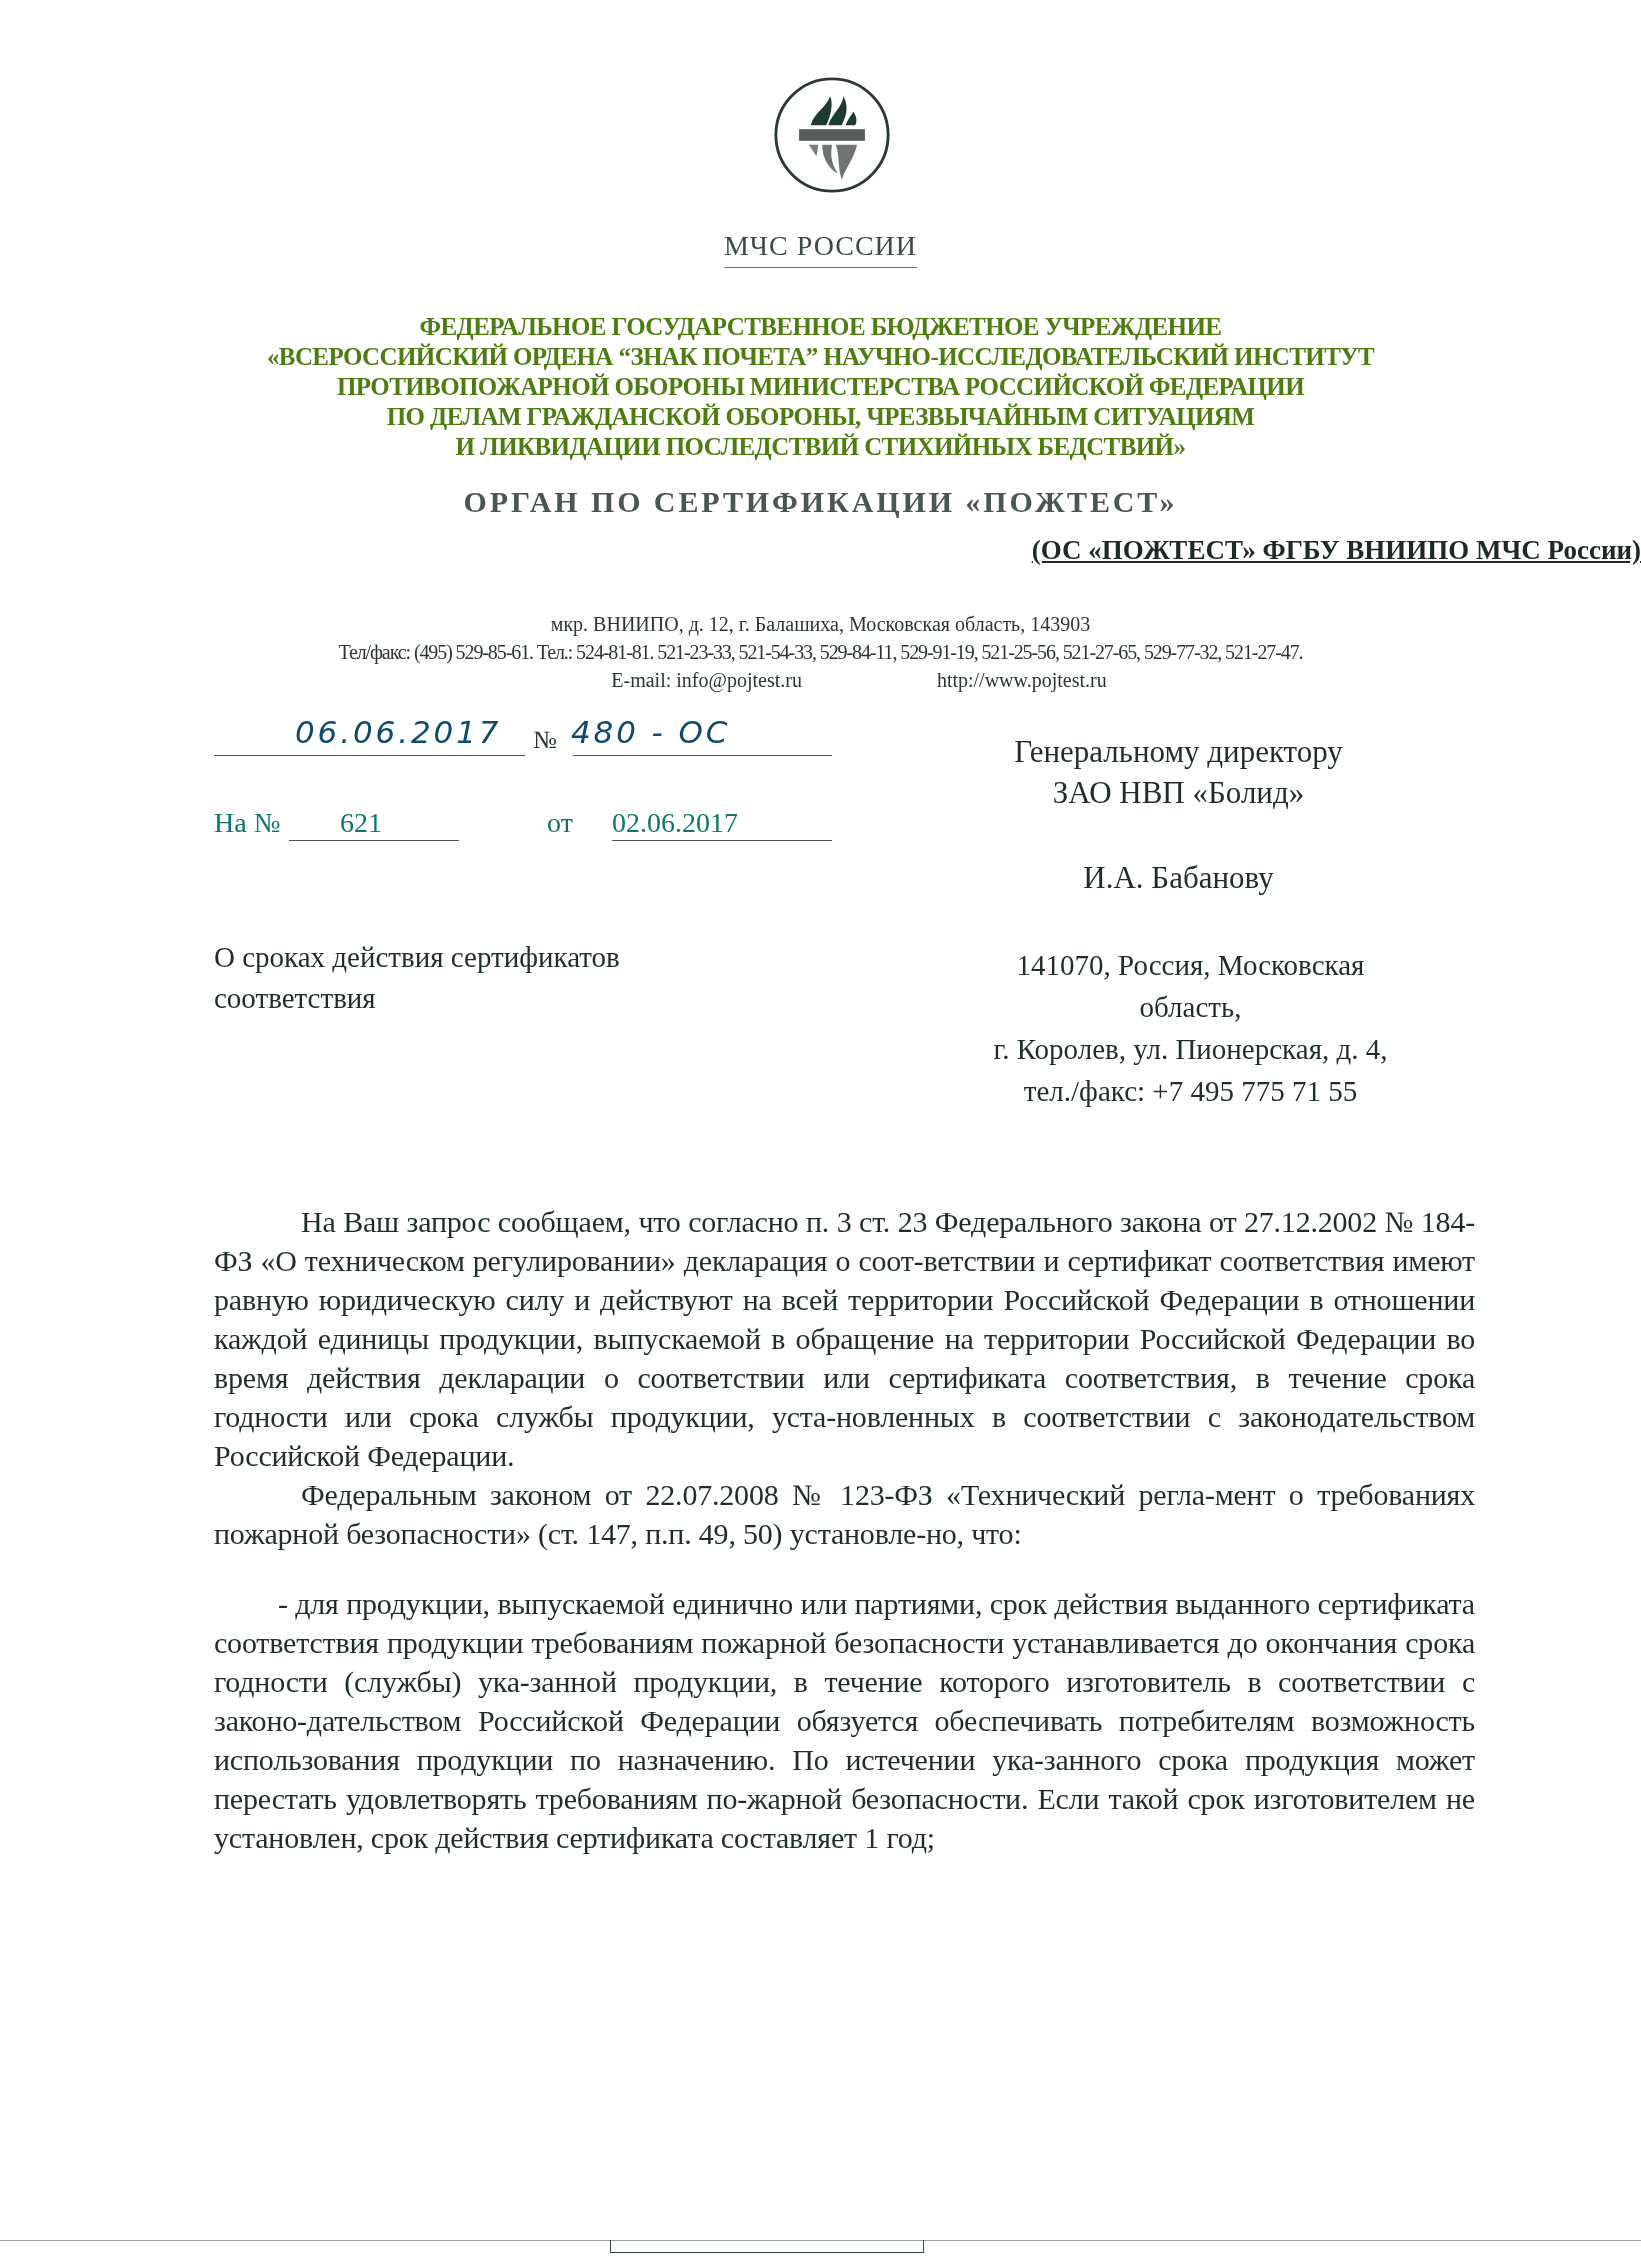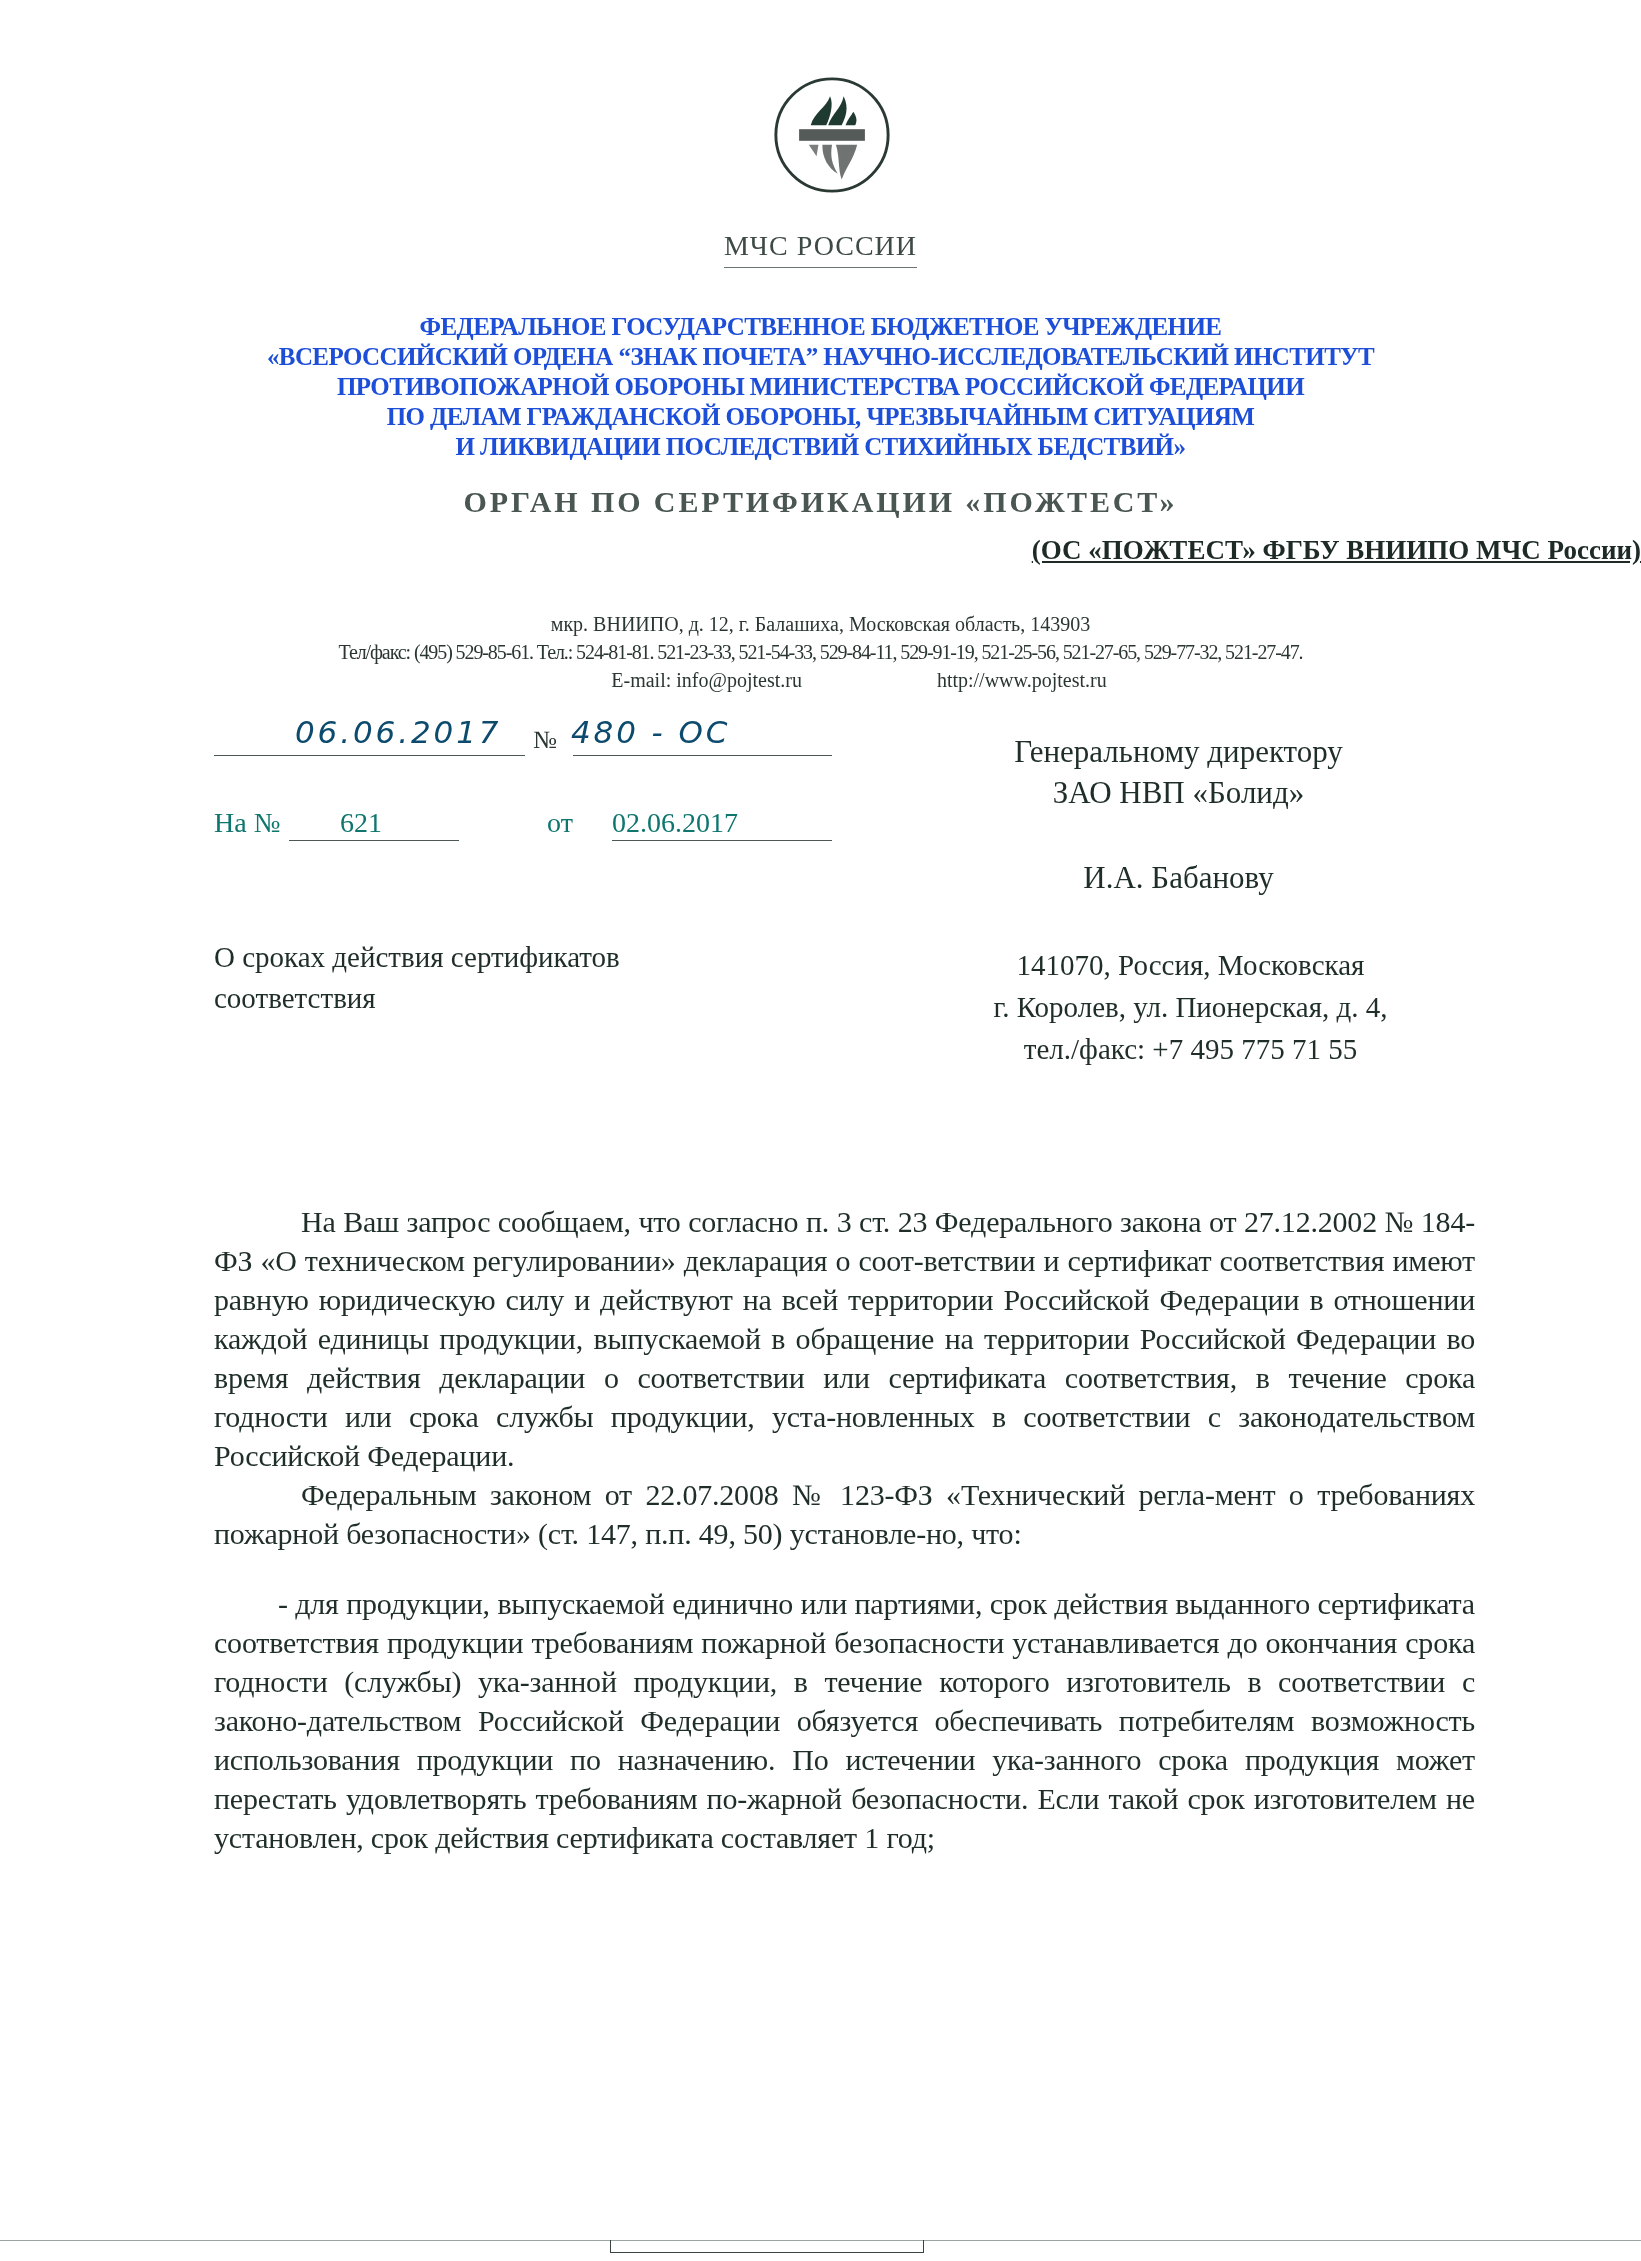--- a/index.html
+++ b/index.html
@@ -8,21 +8,21 @@
     .page { position: absolute; left: 0; top: 0; width: 1641px; height: 2261px; }
 
     
     .logo { position: absolute; left: 772px; top: 75px; width: 120px; height: 120px; }
     .agency { position: absolute; left: 0; width: 1641px; top: 230px; text-align: center;
               font-size: 28px; letter-spacing: 1px; color: #3d4a45; }
     .agency span { border-bottom: 1.9px solid #6b7572; padding-bottom: 6px; }
 
     
     .inst { position: absolute; left: 0; width: 1641px; top: 312px; text-align: center;
-            font-weight: bold; font-size: 25px; line-height: 30px; color: #1d4ed8;
+            font-weight: bold; font-size: 25px; line-height: 30px; color: #4d7c0f;
             letter-spacing: -0.6px; }
     .inst div { white-space: nowrap; }
     .organ { position: absolute; left: 0; width: 1641px; top: 485px; text-align: center;
              font-weight: bold; font-size: 30px; letter-spacing: 2.9px; color: #4a5652; }
     .organ-short { position: absolute; left: 0; width: 1641px; top: 535px; text-align: right;
                    font-weight: bold; font-size: 27px; color: #1d2a25; text-decoration: underline; }
 
     
     .contacts { position: absolute; left: 0; width: 1641px; top: 610px; text-align: center;
                 font-size: 20px; line-height: 28px; color: #2a3631; }
@@ -121,20 +121,21 @@
     <div class="name">И.А. Бабанову</div>
   </div>
 
   <div class="subject">
     <div>О сроках действия сертификатов</div>
     <div>соответствия</div>
   </div>
 
   <div class="address">
     <div>141070, Россия, Московская</div>
+    <div>область,</div>
     <div>г. Королев, ул. Пионерская, д. 4,</div>
     <div>тел./факс: +7 495 775 71 55</div>
   </div>
 
   <div class="body">
     <p>На Ваш запрос сообщаем, что согласно п. 3 ст. 23 Федерального закона от 27.12.2002 № 184-ФЗ «О техническом регулировании» декларация о соот-ветствии и сертификат соответствия имеют равную юридическую силу и действуют на всей территории Российской Федерации в отношении каждой единицы продукции, выпускаемой в обращение на территории Российской Федерации во время действия декларации о соответствии или сертификата соответствия, в течение срока годности или срока службы продукции, уста-новленных в соответствии с законодательством Российской Федерации.</p>
     <p>Федеральным законом от 22.07.2008 № 123-ФЗ «Технический регла-мент о требованиях пожарной безопасности» (ст. 147, п.п. 49, 50) установле-но, что:</p>
     <p class="item">- для продукции, выпускаемой единично или партиями, срок действия выданного сертификата соответствия продукции требованиям пожарной безопасности устанавливается до окончания срока годности (службы) ука-занной продукции, в течение которого изготовитель в соответствии с законо-дательством Российской Федерации обязуется обеспечивать потребителям возможность использования продукции по назначению. По истечении ука-занного срока продукция может перестать удовлетворять требованиям по-жарной безопасности. Если такой срок изготовителем не установлен, срок действия сертификата составляет 1 год;</p>
   </div>
 

